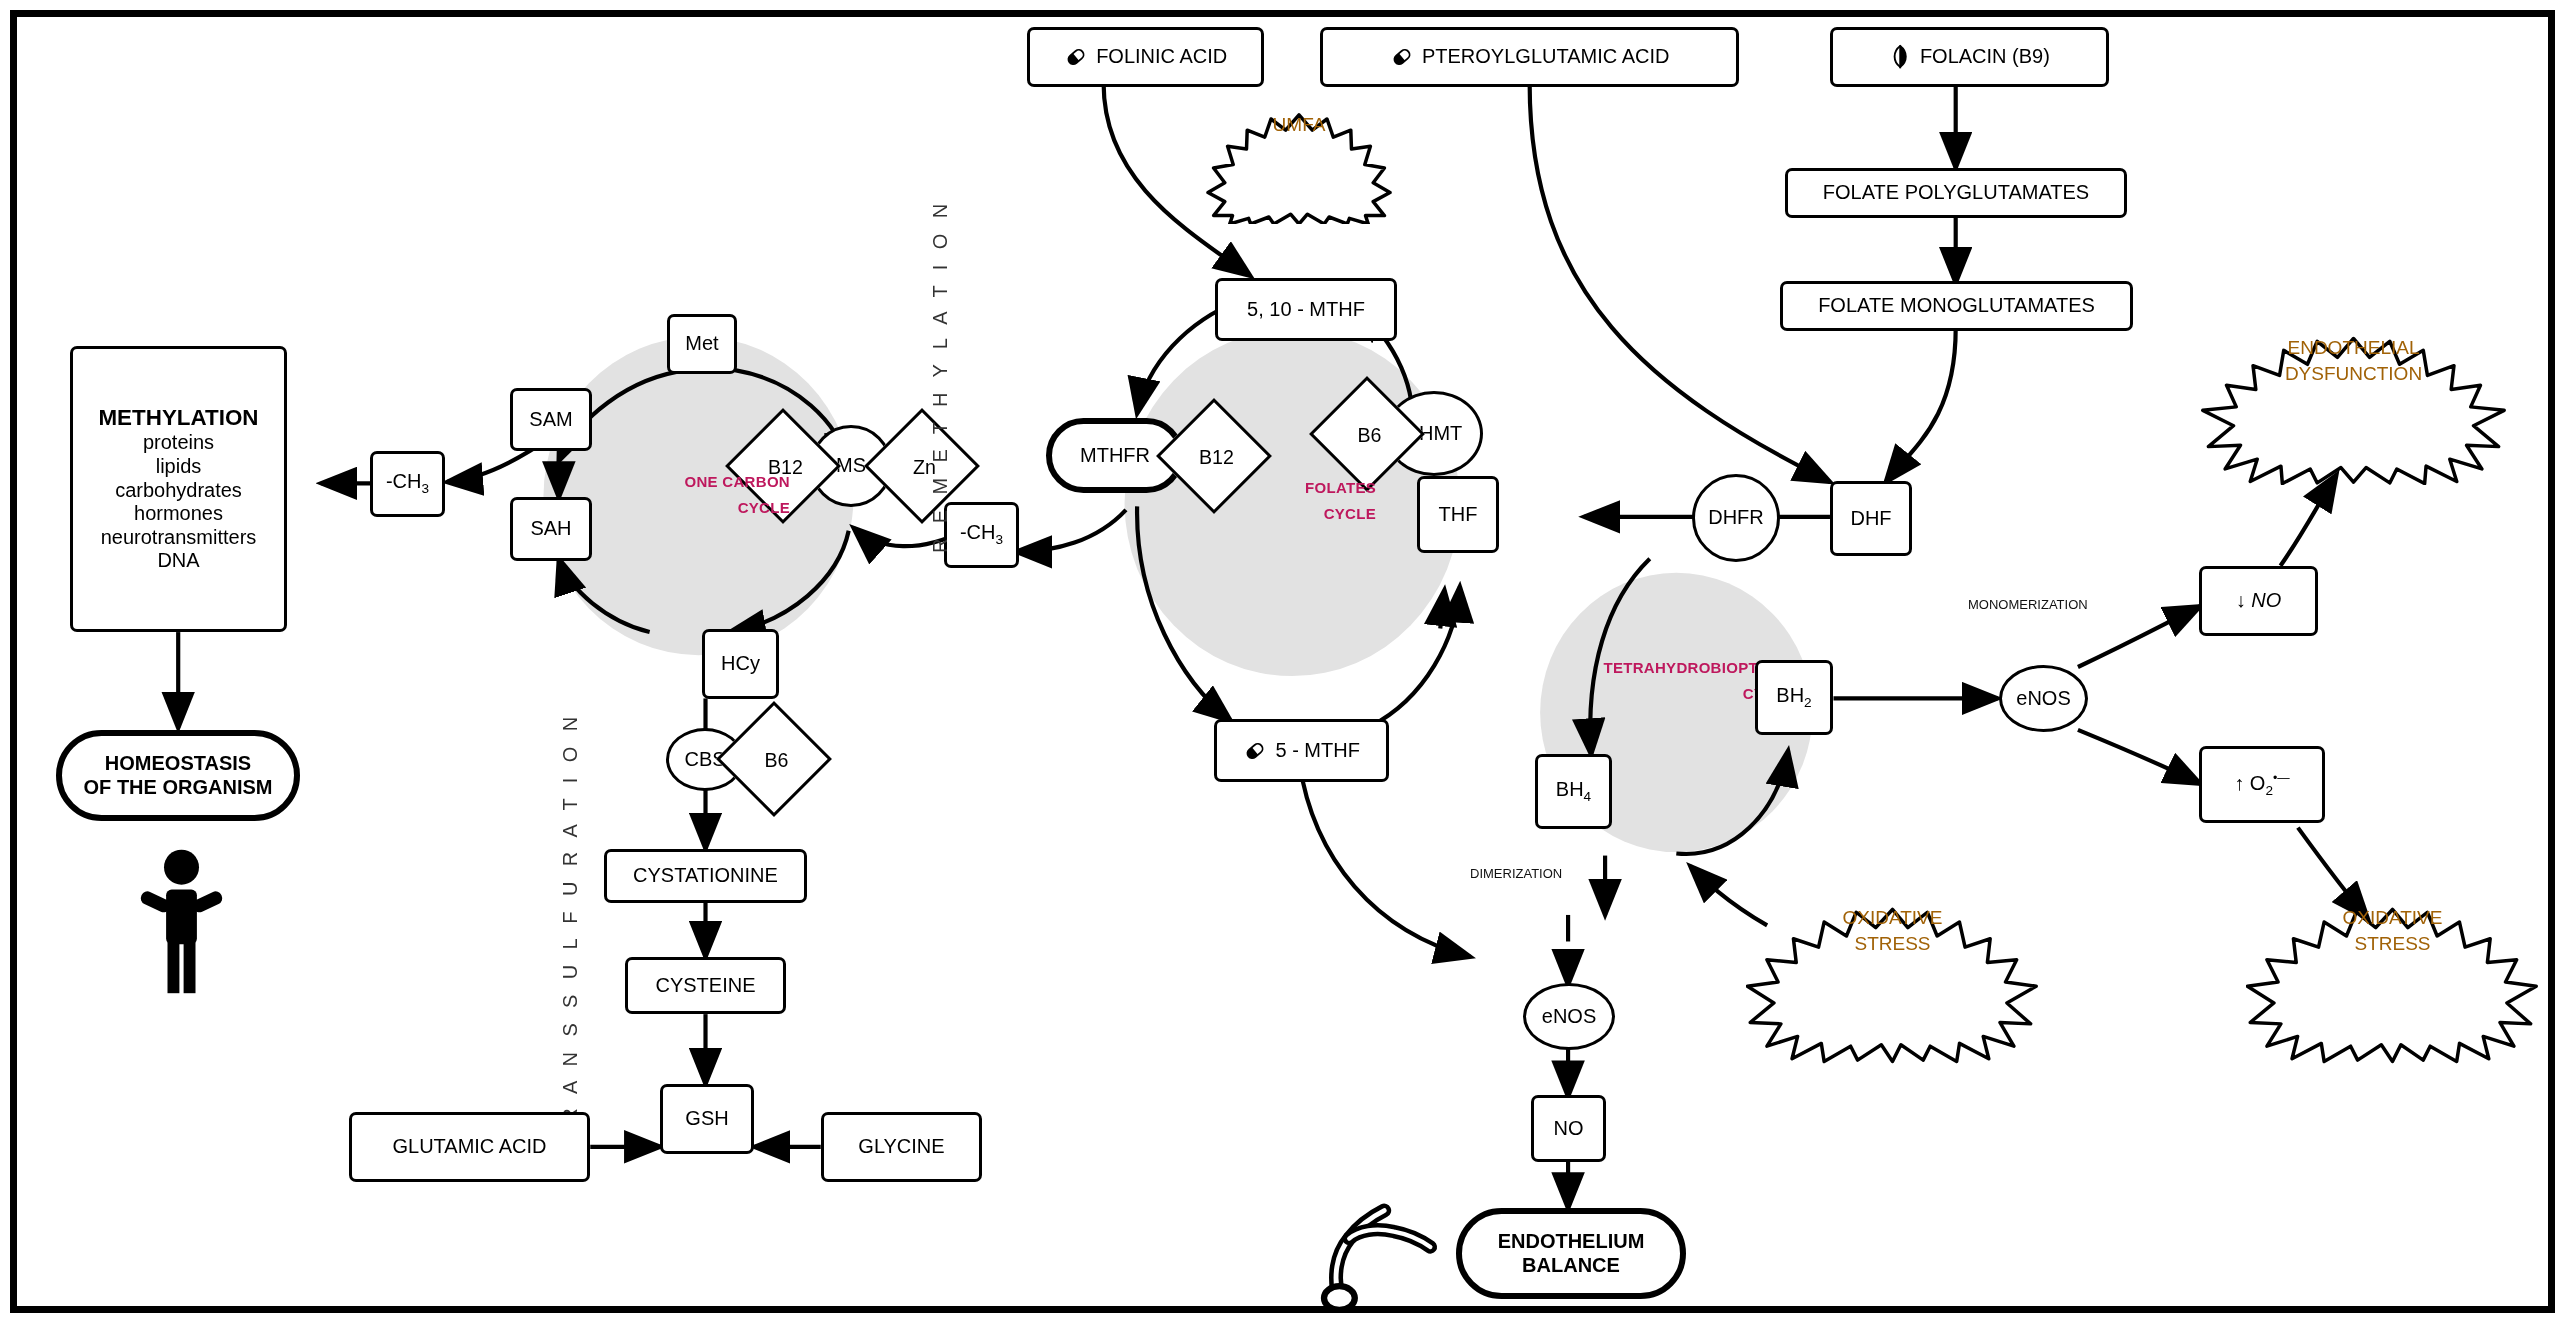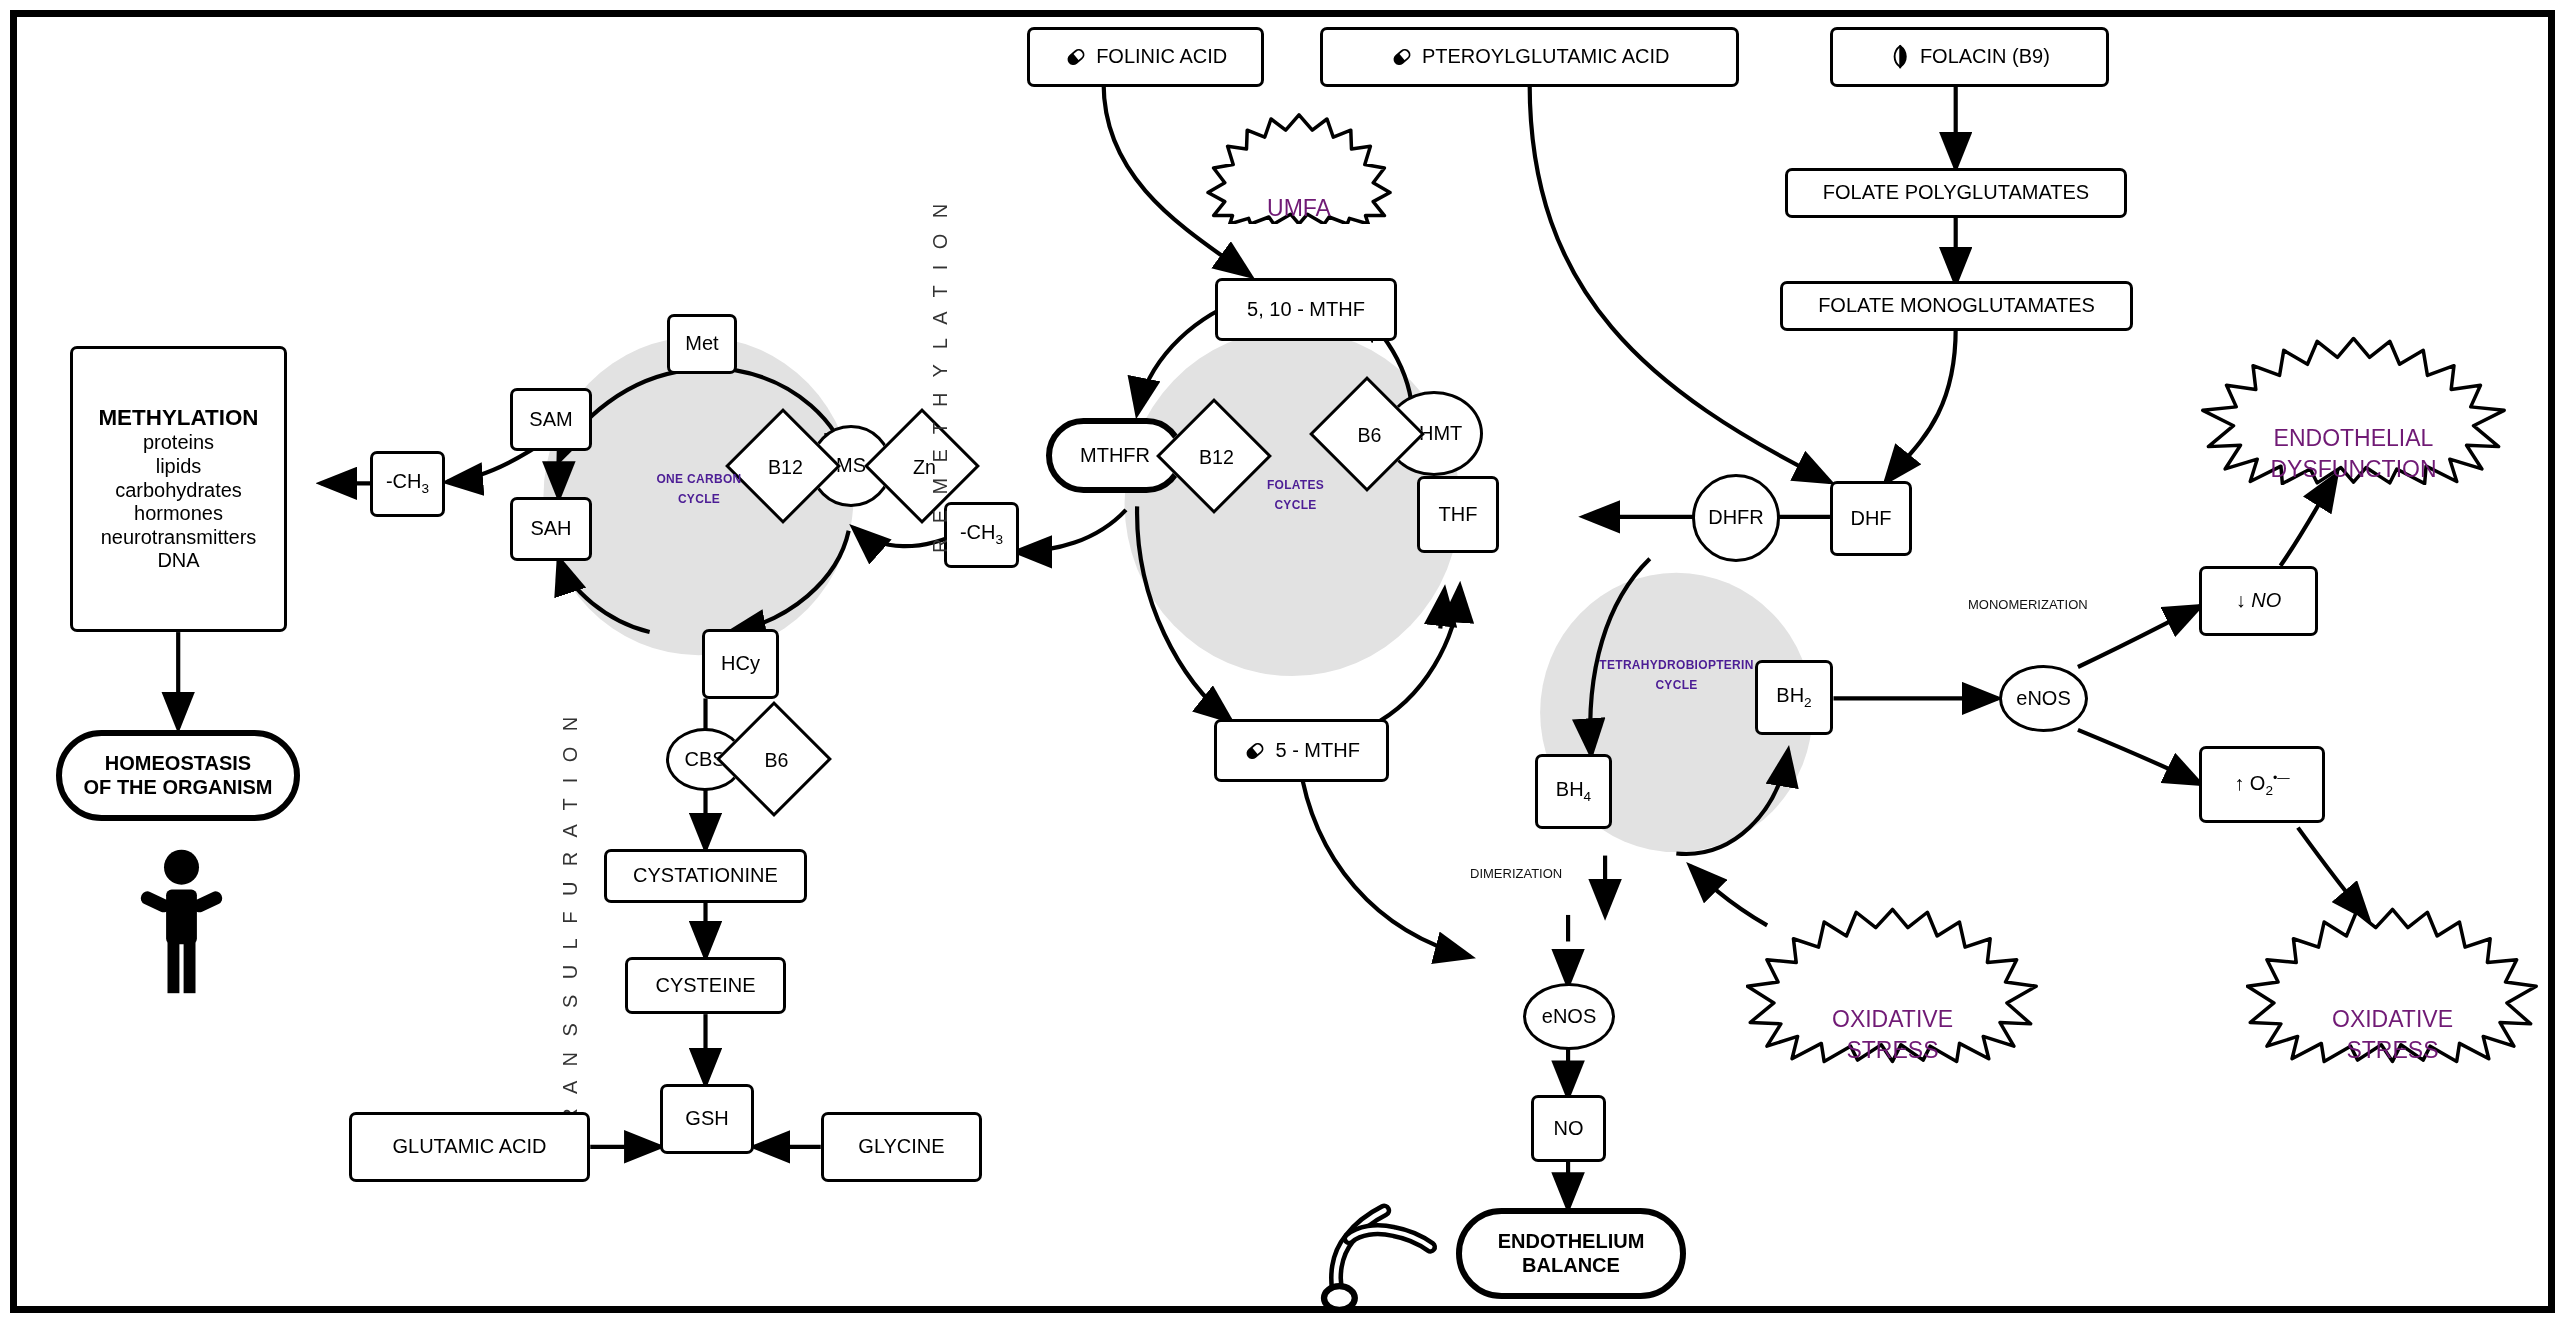--- a/index.html
+++ b/index.html
@@ -15,30 +15,30 @@
   .thick{border-width:6.3px;}
   .circle{border-radius:50%;}
   .oval{border-radius:50%;}
   .med{font-size:20px;}
   .big{font-size:22.4px;}
   .bold{font-weight:bold;}
 
   .vlabel{position:absolute;writing-mode:vertical-rl;transform:rotate(180deg);
           font-size:20px;letter-spacing:4.9px;color:#333;font-weight:normal;white-space:nowrap;}
 
-  .cyclelabel{position:absolute;text-align:center;font-size:12px;font-weight:bold;color:#4c1d95;line-height:1.7;letter-spacing:0.3px;}
+  .cyclelabel{position:absolute;text-align:right;font-size:15px;font-weight:bold;color:#be185d;line-height:1.7;letter-spacing:0.3px;}
   .plainlabel{position:absolute;font-size:13px;color:#111;white-space:nowrap;}
 
   .diamond{position:absolute;width:82px;height:82px;background:#fff;border:3.5px solid #000;
            transform:rotate(45deg);box-sizing:border-box;}
   .diamond > span{display:block;transform:rotate(-45deg);width:82px;height:75px;line-height:75px;
            text-align:center;font-size:19.6px;color:#000;}
 
-  .burst{position:absolute;display:flex;align-items:flex-end;justify-content:center;text-align:center;
-         font-size:23px;color:#701a75;line-height:1.35;}
+  .burst{position:absolute;display:flex;align-items:flex-start;justify-content:center;text-align:center;
+         font-size:19px;color:#a16207;line-height:1.35;}
   .burst svg{position:absolute;left:0;top:0;}
   .burst span{position:relative;z-index:2;}
 
   .pill-ic{display:inline-block;width:24px;height:24px;margin-right:8.4px;vertical-align:middle;flex:0 0 auto;}
   .leaf-ic{display:inline-block;width:22.4px;height:25px;margin-right:8.4px;vertical-align:middle;flex:0 0 auto;}
   .iconrow{display:flex;align-items:center;justify-content:center;width:100%;padding:0 9.8px;box-sizing:border-box;}
 
   .human{position:absolute;}
   .vessel{position:absolute;}
   sub{font-size:.68em;vertical-align:sub;}

